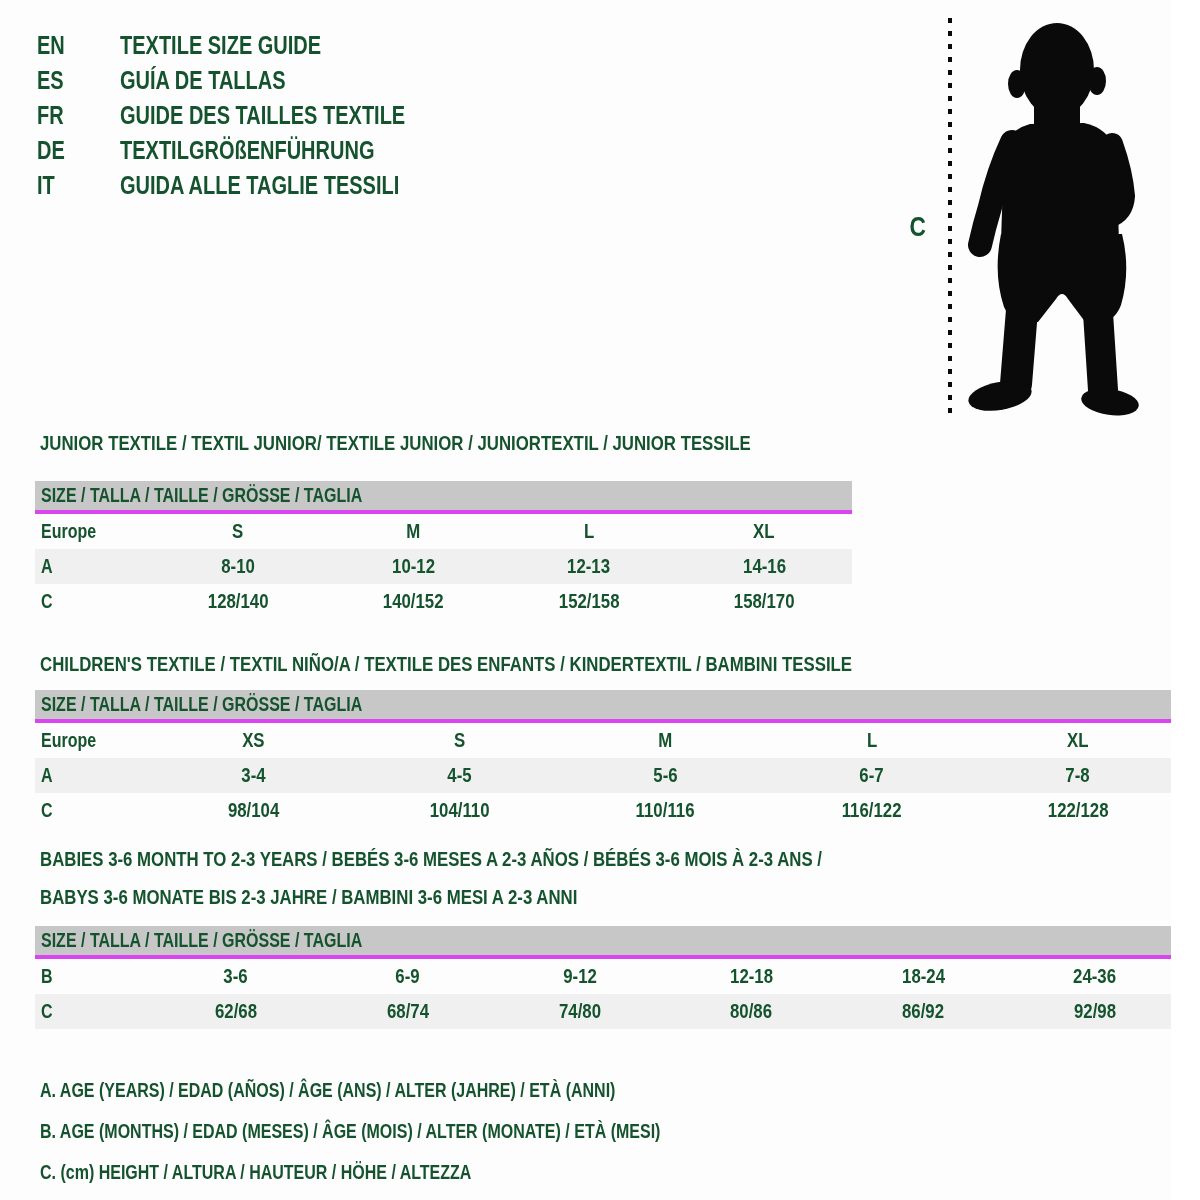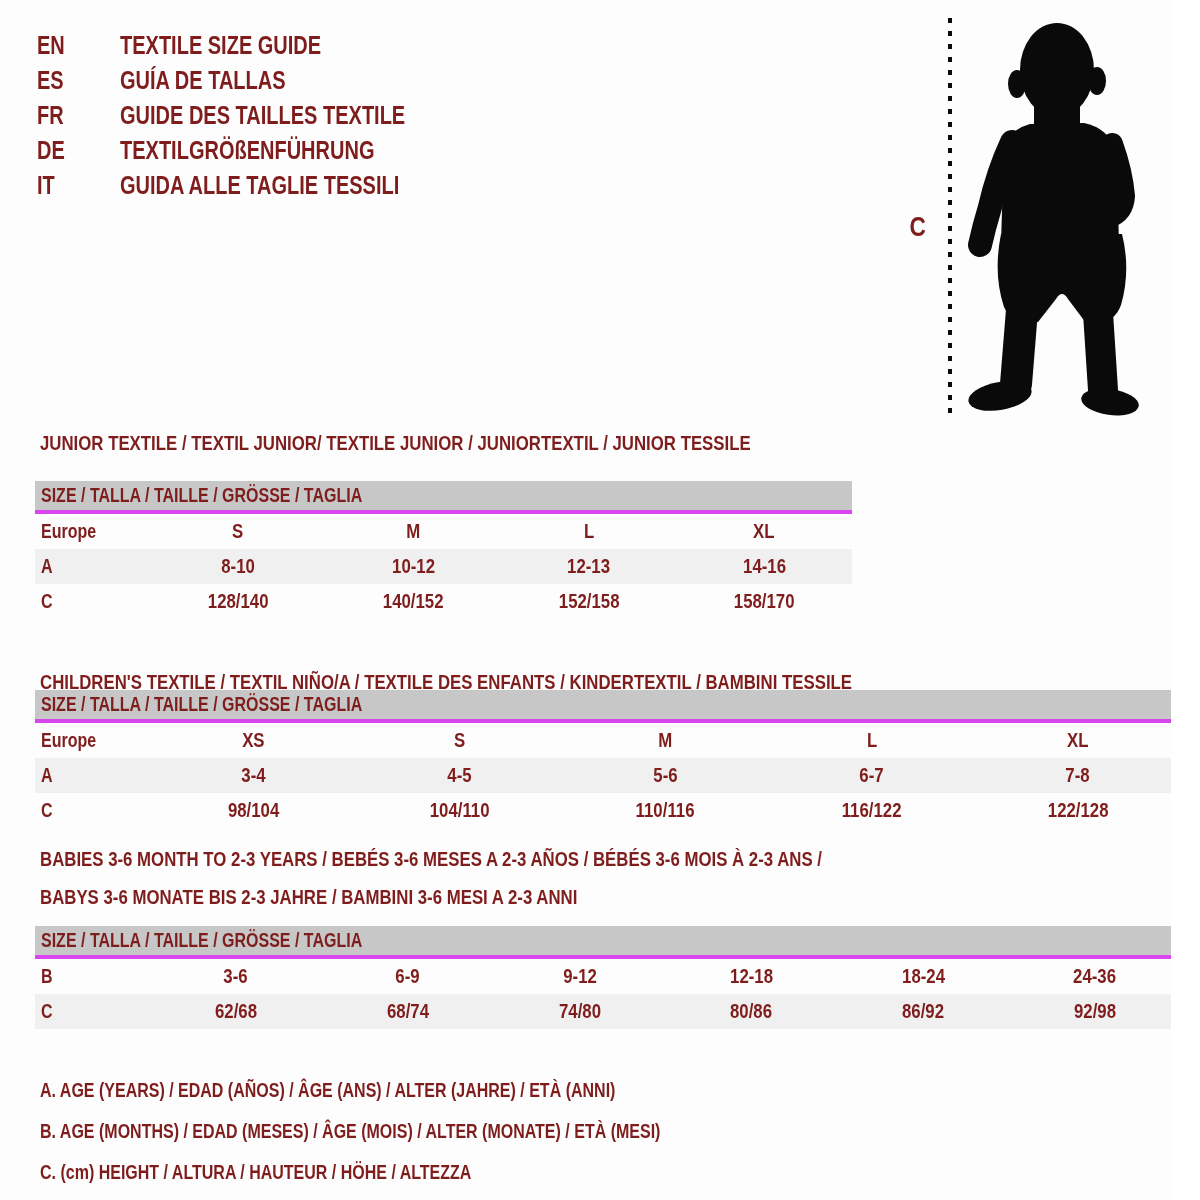--- a/index.html
+++ b/index.html
@@ -1,19 +1,19 @@
 <!DOCTYPE html>
 <html><head>
 <meta charset="utf-8">
 <style>
   html,body{margin:0;padding:0;background:#ffffff;}
   .page{
     position:relative;width:1171px;height:1200px;background:#fdfdfd;
     font-family:"Liberation Sans","DejaVu Sans",sans-serif;
-    color:#7f1d1d;overflow:hidden;
+    color:#14532d;overflow:hidden;
   }
   .cond{display:inline-block;transform:scaleX(0.8);transform-origin:0 50%;white-space:nowrap;}
   .condc{display:inline-block;transform:scaleX(0.84);transform-origin:50% 50%;white-space:nowrap;}
   
   .lang-list{position:absolute;left:37px;top:28px;}
   .lang-row{display:flex;height:35px;align-items:center;font-weight:bold;font-size:25px;}
   .lang-code{width:83px;flex:0 0 83px;}
   
   .dash-line{position:absolute;left:946px;top:16px;}
   .c-mark{position:absolute;left:908px;top:212px;font-weight:bold;font-size:27px;}
@@ -25,21 +25,21 @@
     background:#c7c7c7;height:29px;text-align:left;padding:0 0 0 6px;
     font-weight:bold;font-size:20px;border-bottom:4px solid #d946ef;
   }
   .size-table td{height:35px;text-align:center;font-weight:bold;font-size:20px;padding:0;}
   .size-table td.lab{text-align:left;padding-left:6px;}
   .size-table tr.shade td{background:#f0f0f0;}
   .t-junior{top:481px;width:817px;}
   .t-children{top:690px;width:1146px;}
   .t-babies{top:926px;width:1146px;}
   .title-junior{top:430px;}
-  .title-children{top:669px;}
+  .title-children{top:651px;}
   .title-babies1{top:846px;}
   .title-babies2{top:884px;text-decoration:underline;}
   
   .legend{position:absolute;left:40px;top:1066px;}
   .legend-row{height:33px;display:flex;align-items:center;font-weight:bold;font-size:20px;margin-top:8px;}
 </style>
 </head>
 <body>
 
 <div class="page">

